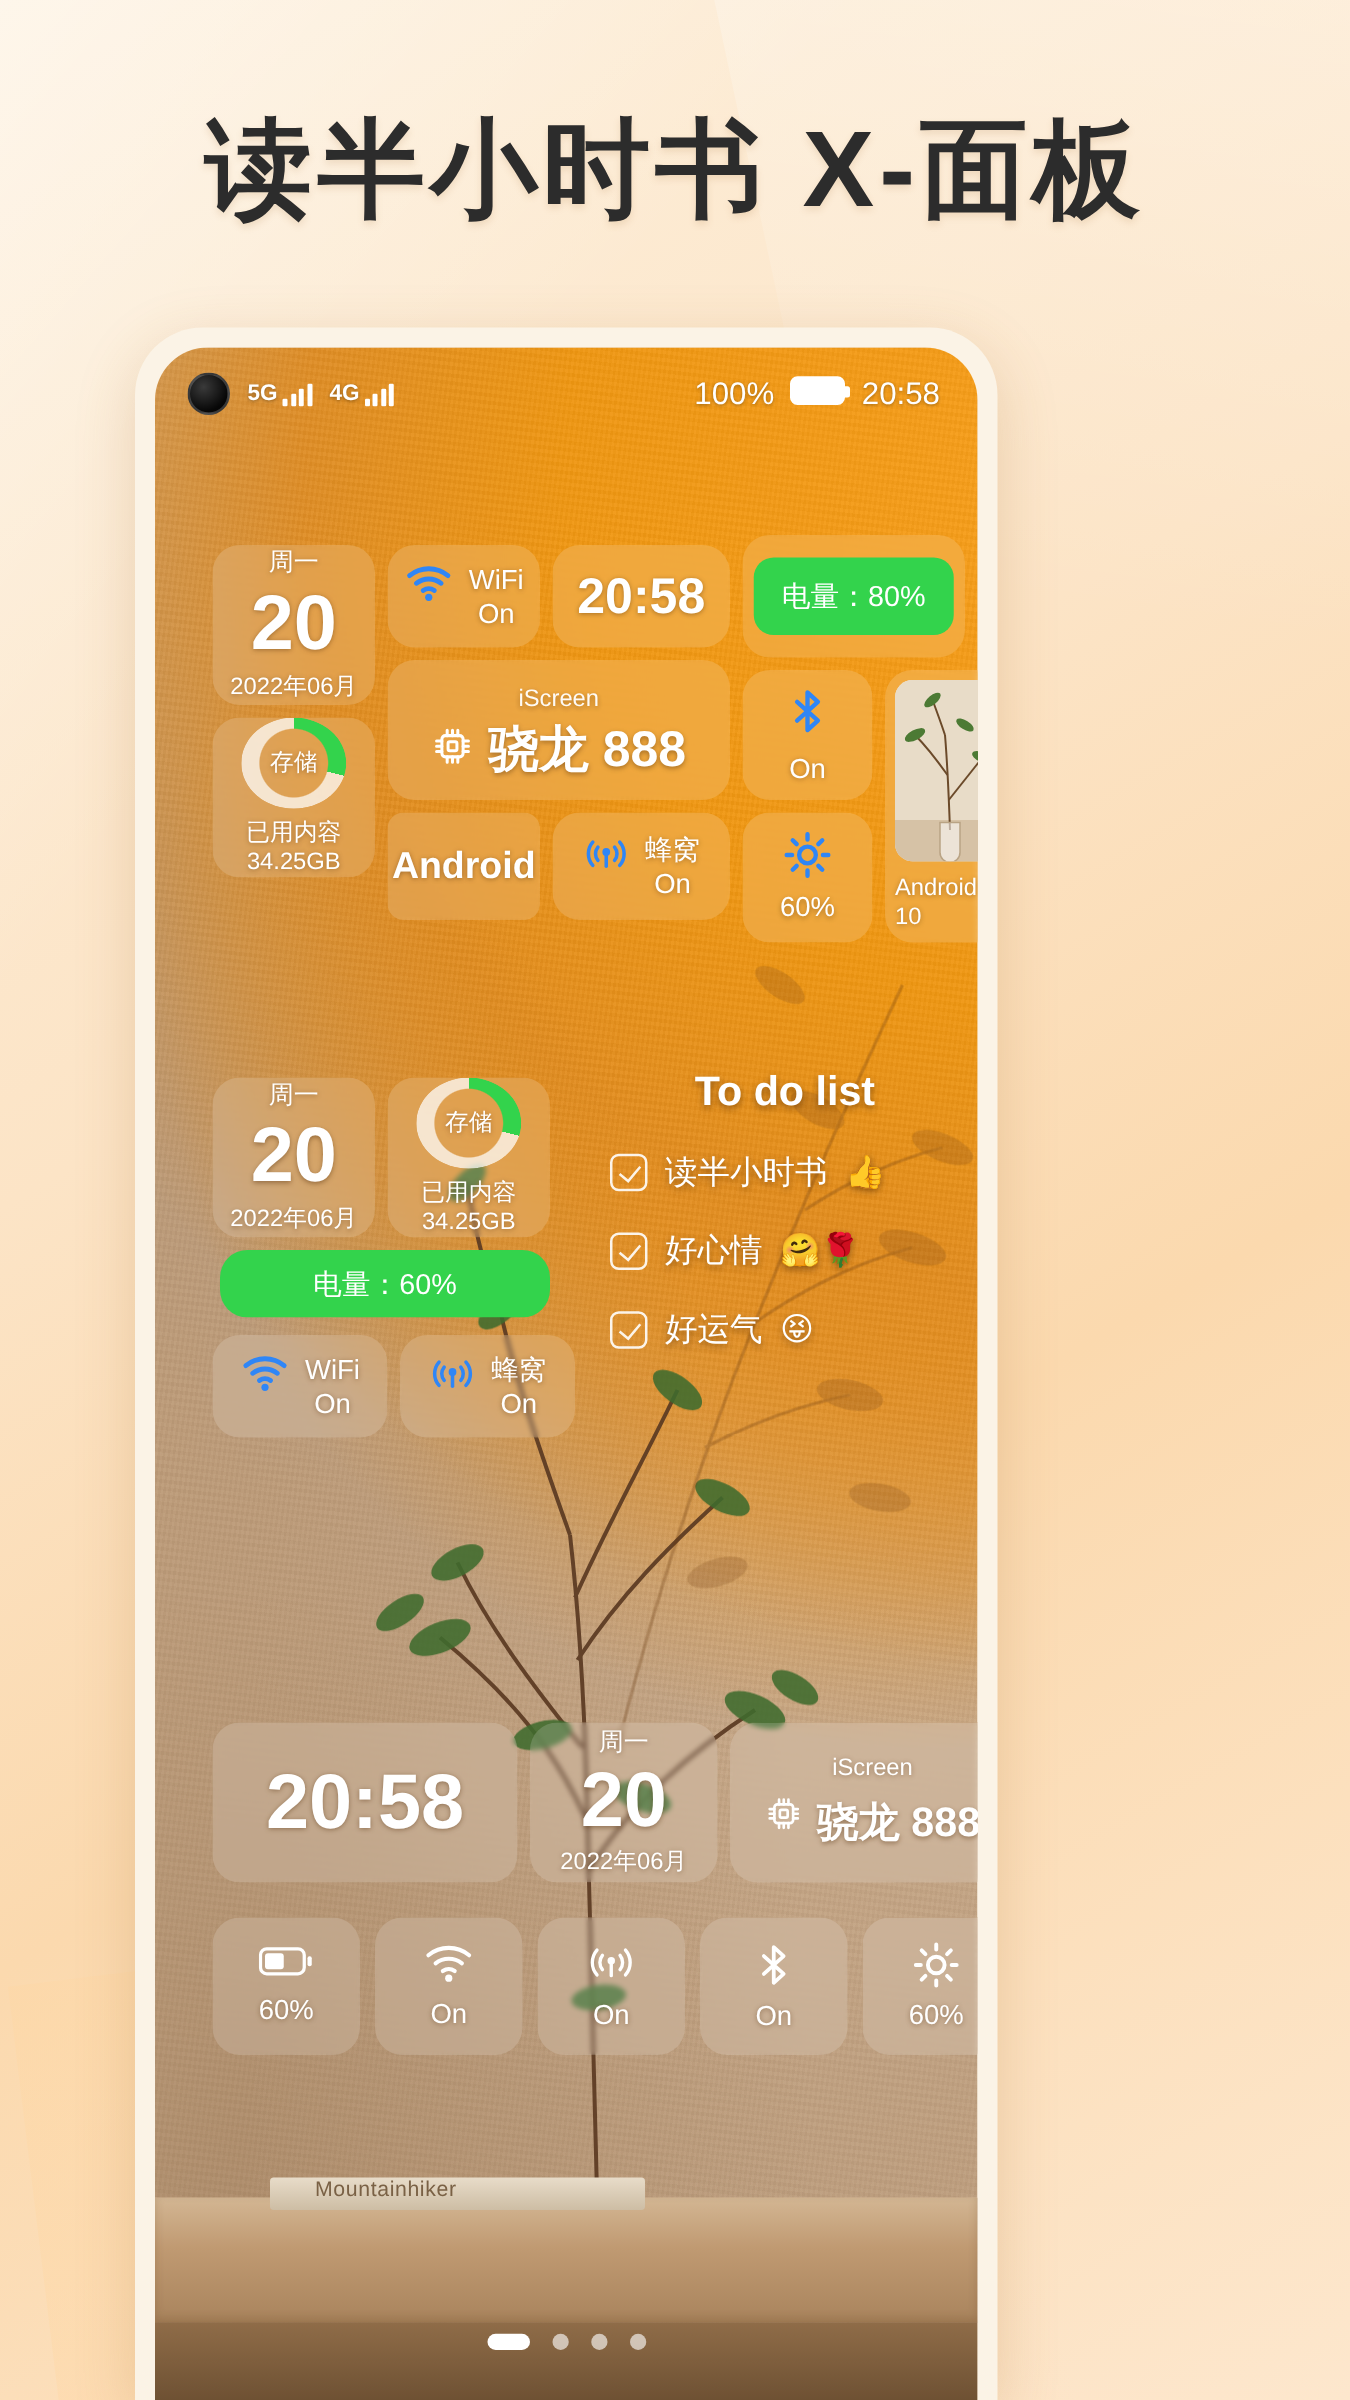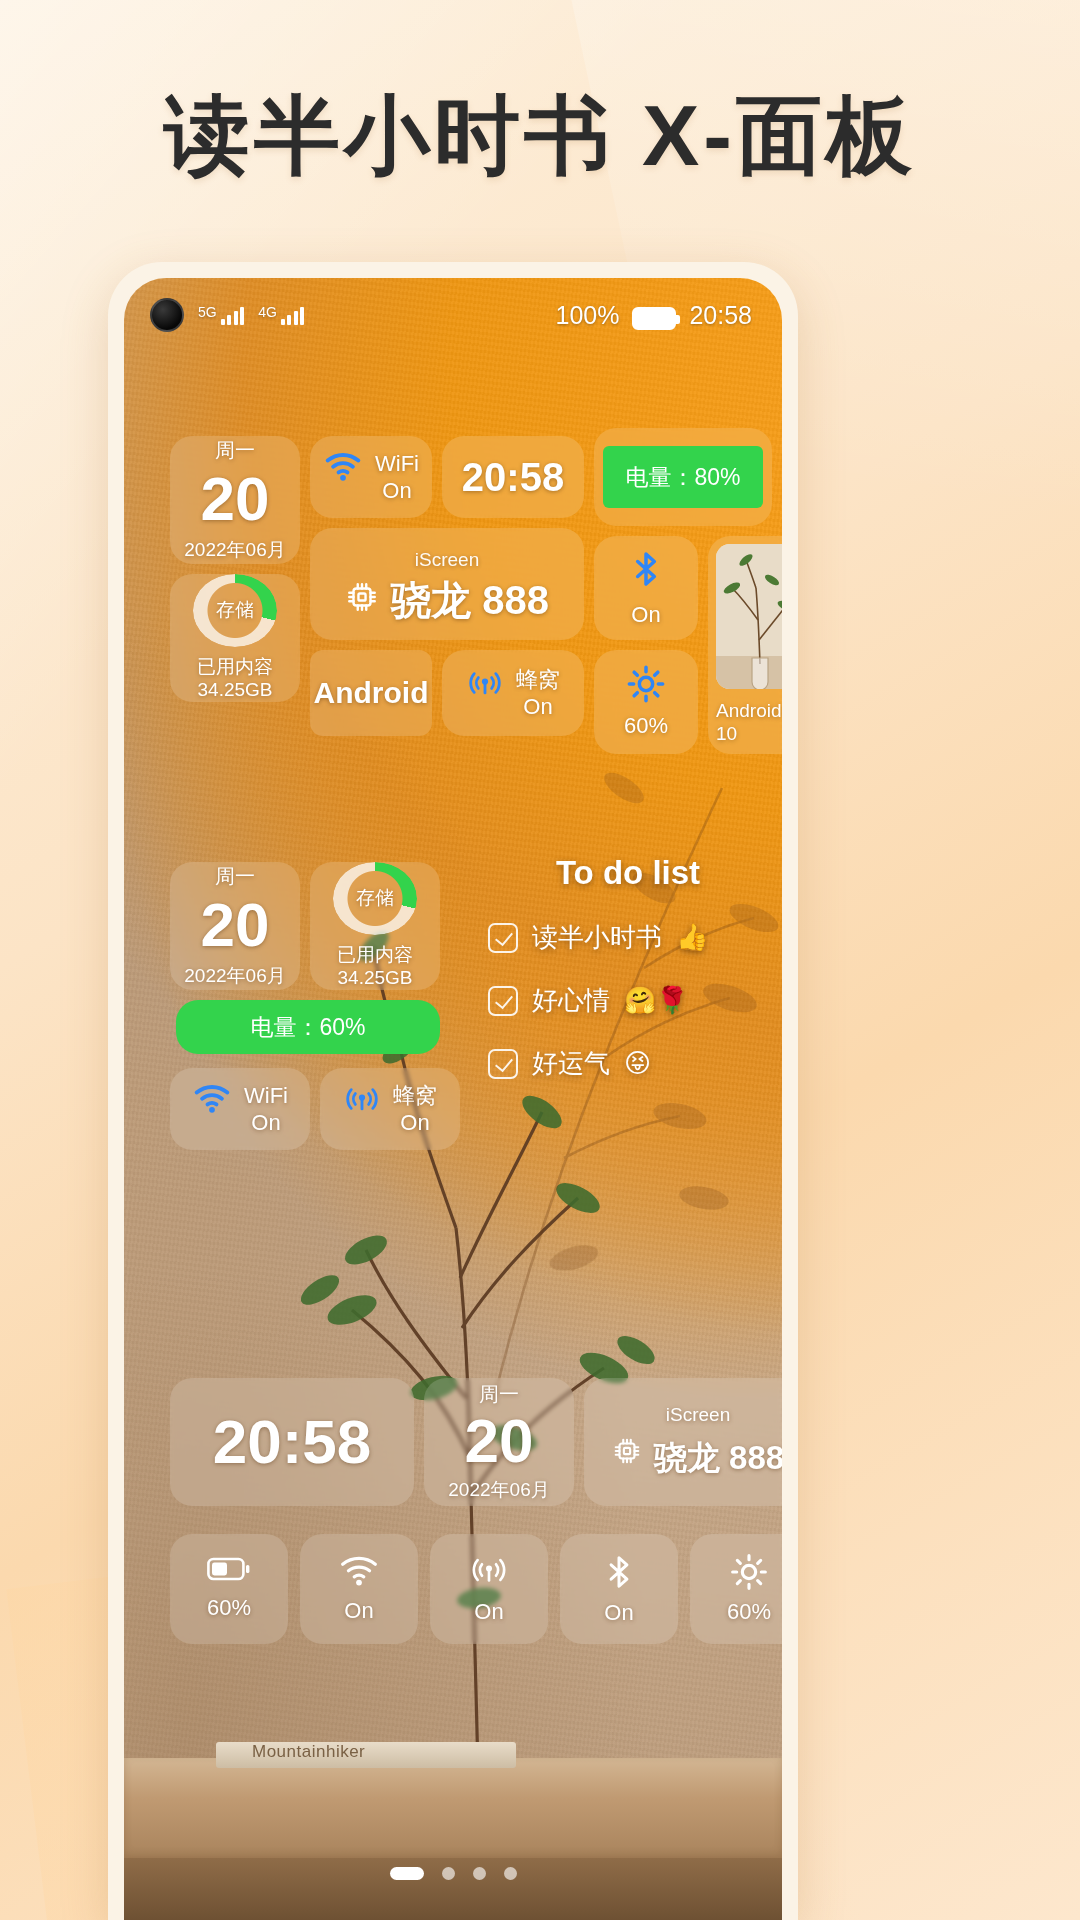--- a/index.html
+++ b/index.html
@@ -94,28 +94,28 @@
     text-shadow: 0 1px 3px rgba(0,0,0,.35);
   }
   .punch {
     width: 34px; height: 34px; border-radius: 50%;
     background: radial-gradient(circle at 36% 32%, #3a3a3a, #070707 70%);
     border: 2px solid rgba(255,255,255,.2);
     flex: 0 0 auto;
   }
   .sb-left { display: flex; align-items: center; gap: 14px; }
   .sig { display: flex; align-items: flex-end; gap: 4px; }
-  .sig .gen { font-size: 14px; font-weight: 400; line-height: 1; align-self: flex-start; margin-bottom: -2px; }
+  .sig .gen { font-size: 18px; font-weight: 700; line-height: 1; align-self: flex-start; margin-bottom: -2px; }
   .bars { display: flex; align-items: flex-end; gap: 2.5px; height: 20px; }
   .bars i { display: block; width: 4px; background: #fff; border-radius: 1px; }
   .bars i:nth-child(1) { height: 6px; }
   .bars i:nth-child(2) { height: 10px; }
   .bars i:nth-child(3) { height: 14px; }
   .bars i:nth-child(4) { height: 18px; }
-  .sb-right { margin-left: auto; display: flex; align-items: flex-end; gap: 13px; }
+  .sb-right { margin-left: auto; display: flex; align-items: flex-start; gap: 13px; }
   .batt-icon {
     width: 44px; height: 23px; border: 2.5px solid #fff; border-radius: 6px;
     position: relative; background: #fff;
   }
   .batt-icon::after {
     content: ""; position: absolute; right: -6px; top: 6px;
     width: 4px; height: 9px; background: #fff; border-radius: 0 2px 2px 0;
   }
 
   
@@ -132,21 +132,21 @@
   }
   .cap { font-size: 20px; line-height: 1.2; }
   .big { font-size: 62px; font-weight: 700; line-height: 1; }
   .mid { font-size: 40px; font-weight: 700; line-height: 1; }
   .sm { font-size: 22px; line-height: 1.25; }
   .tiny { font-size: 19px; line-height: 1.25; }
 
   .row-ic { display: flex; gap: 12px; }
   .stack-lbl { display: flex; flex-direction: column; align-items: center; line-height: 1.15; }
   .battery-pill {
-    background: #33d34c; border-radius: 6px;
+    background: #33d34c; border-radius: 16px;
     color: #fff; font-size: 23px; font-weight: 500;
     display: flex; align-items: center; justify-content: center;
     text-shadow: none;
   }
 
   
   .donut {
     width: 84px; height: 84px; border-radius: 50%;
     display: flex; align-items: center; justify-content: center;
     position: relative;

